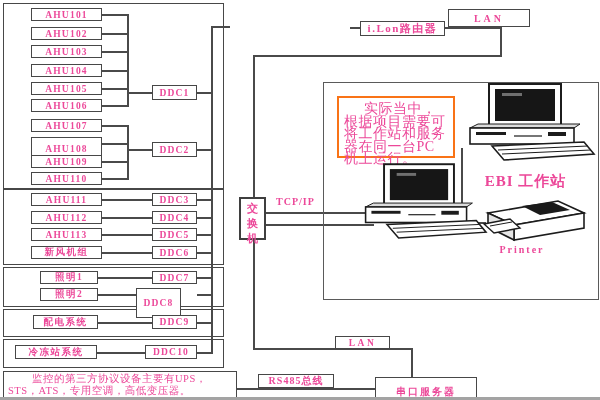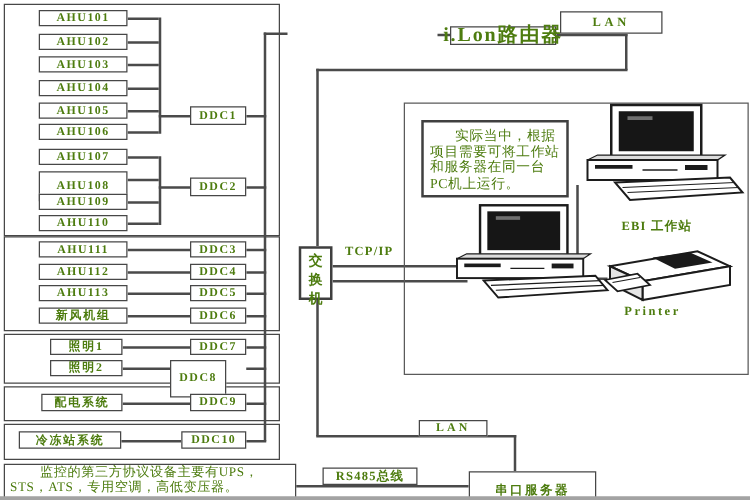--- a/index.html
+++ b/index.html
@@ -1,49 +1,49 @@
 <!DOCTYPE html>
 <html><head>
 <meta charset="utf-8">
 <style>
   html,body{margin:0;padding:0;background:#888;}
   #stage{
     position:relative;width:600px;height:400px;background:#ffffff;
     font-family:"Liberation Serif","DejaVu Serif",serif;
-    color:#4d7c0f;overflow:hidden;
+    color:#ec4899;overflow:hidden;
   }
   .gbox{position:absolute;border:1.6px solid #474747;background:transparent;}
   .box{
     position:absolute;border:1.5px solid #474747;background:#fff;
     display:flex;align-items:center;justify-content:center;
     font-weight:bold;font-size:9.5px;letter-spacing:1.2px;white-space:nowrap;
     box-sizing:border-box;
   }
   .box.cn{letter-spacing:1.5px;font-size:9.5px;}
   .hl{position:absolute;height:1.6px;background:#4a4a4a;}
   .vl{position:absolute;width:1.6px;background:#4a4a4a;}
   .lbl{position:absolute;font-weight:bold;font-size:10px;letter-spacing:1px;white-space:nowrap;}
   .bigbox{position:absolute;border:1.6px solid #5a5a5a;background:transparent;}
   .notebox{
-    position:absolute;border:2px solid #404040;background:#fff;
-    font-size:11px;line-height:12.5px;padding:5px 5px 3px 5px;
+    position:absolute;border:2px solid #f97316;background:#fff;
+    font-size:14px;line-height:12.5px;padding:5px 5px 3px 5px;
     text-indent:20px;letter-spacing:0.5px;box-sizing:border-box;
   }
   .para{position:absolute;font-size:10.5px;line-height:12px;letter-spacing:0.5px;}
   .switchbox{
     position:absolute;border:2px solid #3f3f3f;background:#fff;
     display:flex;flex-direction:column;align-items:center;justify-content:space-around;
     font-size:11px;font-weight:bold;box-sizing:border-box;padding:2px 0;
   }
   .busbox{
     position:absolute;border:2px solid #3f3f3f;background:#fff;
     display:flex;flex-direction:column;align-items:center;justify-content:center;
     font-size:10px;font-weight:bold;line-height:13px;box-sizing:border-box;letter-spacing:0.5px;
   }
-  .caption{position:absolute;font-size:10px;line-height:11.5px;letter-spacing:1px;font-weight:bold;}
+  .caption{position:absolute;font-size:15px;line-height:11.5px;letter-spacing:1px;font-weight:bold;}
   svg{position:absolute;overflow:visible;}
   .edgestrip{position:absolute;background:#a3a3a3;}
 </style>
 </head>
 <body>
 
 <div id="stage">
 
   <div class="gbox" style="left:3px;top:3px;width:219px;height:184px"></div>
   <div class="gbox" style="left:3px;top:189px;width:219px;height:74px"></div>
@@ -195,21 +195,21 @@
       <span>DDC9</span>
     </div>
   <div class="box" style="left:145px;top:345px;width:52px;height:14px">
       <span>DDC10</span>
     </div>
 
   <div class="gbox" style="left:3px;top:371px;width:232px;height:26px;background:#fff">
     <div class="para" style="left:4px;top:1px;width:222px;text-indent:24px;font-size:10.5px;line-height:11.5px">监控的第三方协议设备主要有UPS，STS，ATS，专用空调，高低变压器。</div>
   </div>
 
-  <div class="box cn" style="left:360px;top:21px;width:85px;height:15px;font-size:16px">
+  <div class="box cn" style="left:360px;top:21px;width:85px;height:15px;font-size:11px">
     <span>i.Lon路由器</span>
   </div>
   <div class="box" style="left:448px;top:9px;width:82px;height:18px;font-size:10px;letter-spacing:3px">
     <span>LAN</span>
   </div>
 
   <div class="switchbox" style="left:239px;top:197px;width:27px;height:43px">
     <span>交</span>
     <span>换</span>
     <span>机</span>

